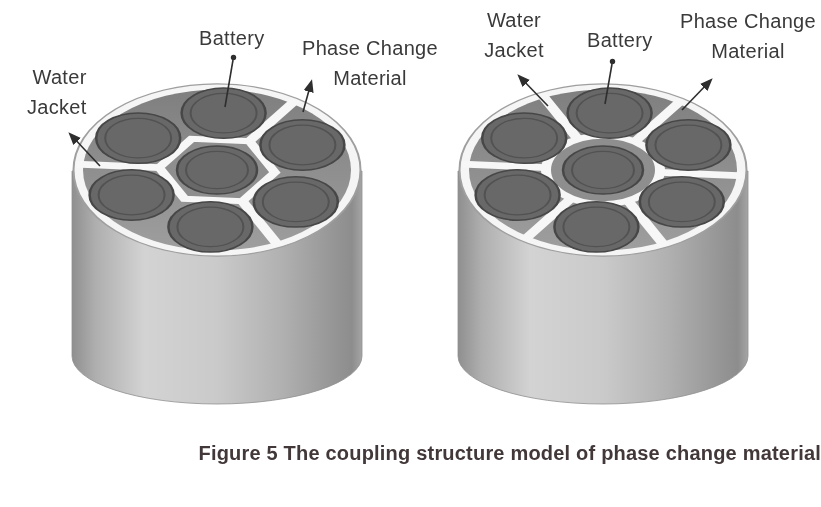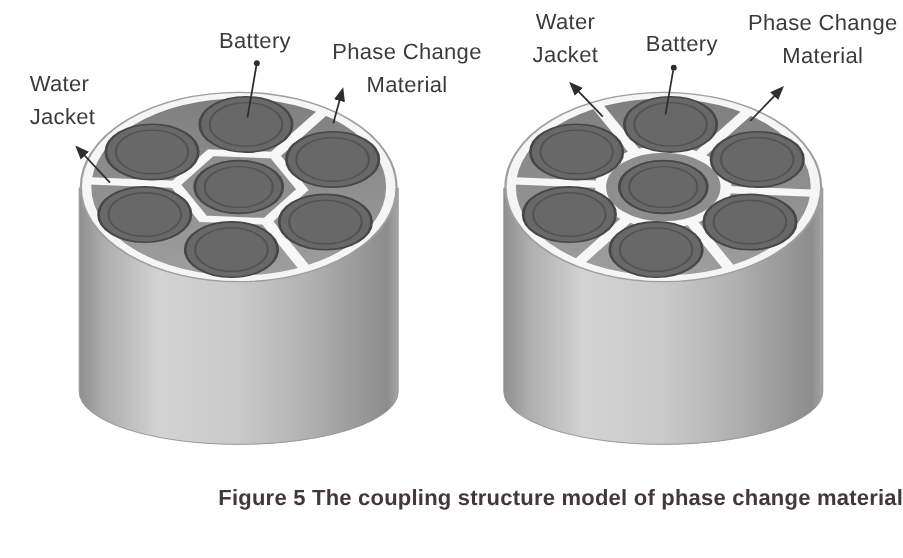--- a/index.html
+++ b/index.html
@@ -1,20 +1,20 @@
 <!DOCTYPE html>
 <html><head>
 <meta charset="utf-8">
 <style>
   html,body{margin:0;padding:0;background:#ffffff;}
   .page{position:relative;width:821px;height:507px;background:#ffffff;overflow:hidden;
         font-family:"Liberation Sans", sans-serif;}
   .diagram-svg{position:absolute;left:0;top:0;}
   .label{position:absolute;color:#3a3a3a;font-size:20px;line-height:30px;
-         letter-spacing:0.3px;white-space:nowrap;}
+         letter-spacing:0.3px;white-space:nowrap;text-align:right;}
   .label.center{text-align:center;}
   .caption{position:absolute;left:0;right:0;top:438px;text-align:right;
            font-size:20px;line-height:30px;font-weight:bold;color:#423839;
            letter-spacing:0.2px;}
 </style>
 </head>
 <body>
 
 <div class="page">
 

